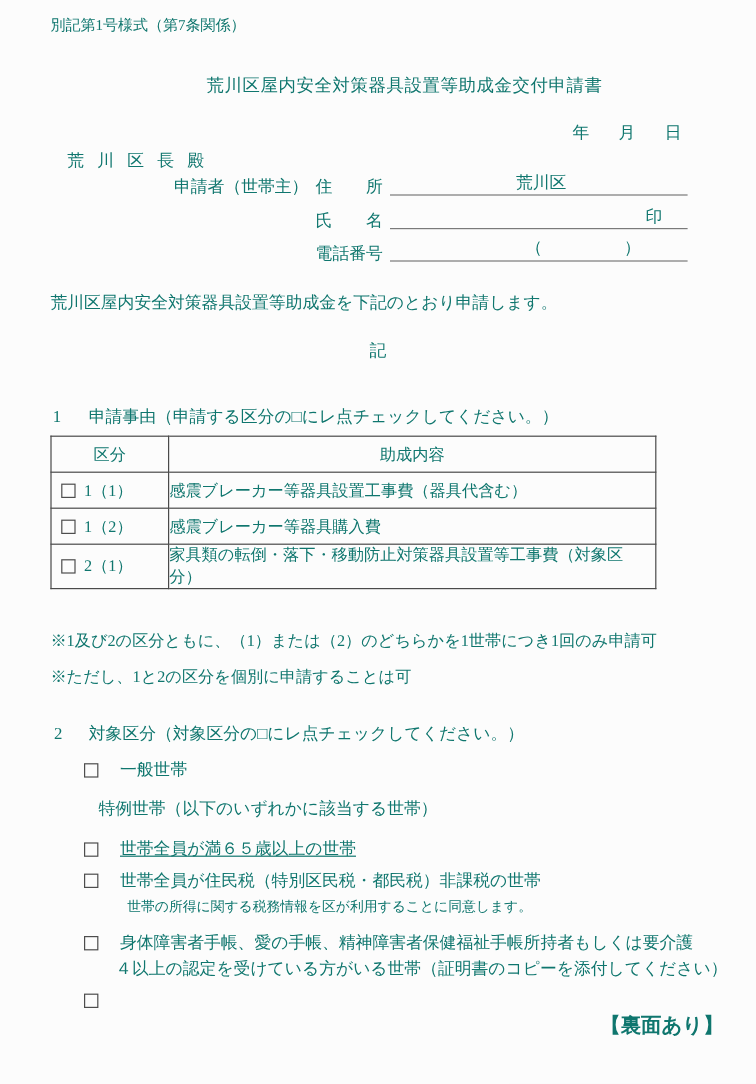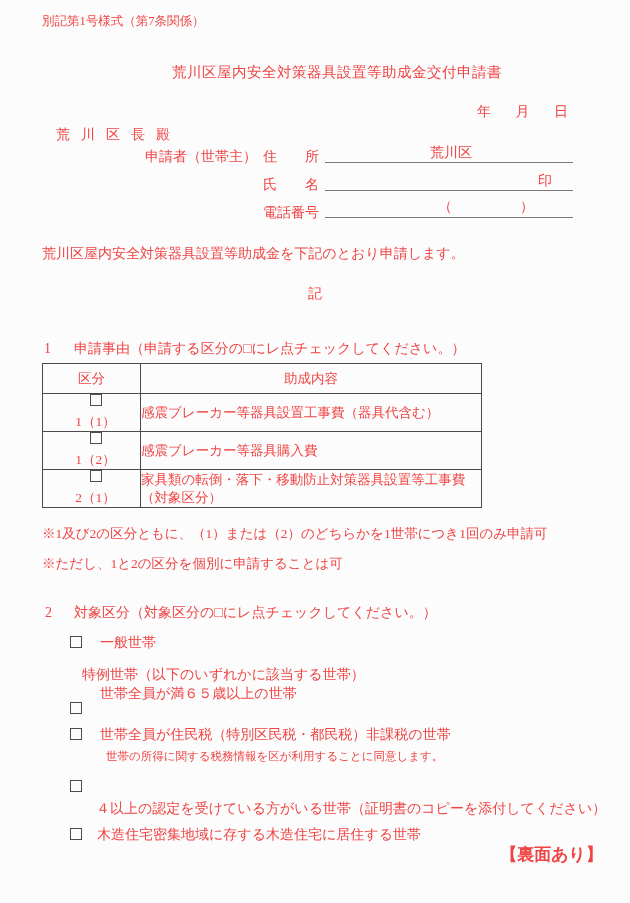--- a/index.html
+++ b/index.html
@@ -2,49 +2,49 @@
 <html lang="ja"><head>
 <meta charset="utf-8">
 <style>
   html,body{margin:0;padding:0;background:#fbfbfb;}
   *{box-sizing:border-box;}
   .page{
     position:relative;
     width:630px;height:903px;
     background:#fcfcfc;
     font-family:"Liberation Serif","DejaVu Serif",serif;
-    color:#ef4444;
+    color:#0f766e;
     overflow:hidden;
   }
   .abs{position:absolute;line-height:1.25;white-space:nowrap;}
   .fs12{font-size:12.5px;}
   .fs14{font-size:14px;}
   .title{font-size:14.5px;letter-spacing:0.5px;margin-left:22px;}
   .center{left:0;width:100%;text-align:center;}
   .spread{letter-spacing:11px;}
   .date-row{display:flex;justify-content:space-between;}
   .uline{
     position:absolute;
     border-bottom:1px solid #7a7a7a;
     display:flex;align-items:flex-end;
   }
   .cb{
     display:inline-block;width:12px;height:12px;
     border:1px solid #4d4d4d;background:transparent;
     flex:0 0 auto;
   }
   table.cat-table{
-    position:absolute;left:42px;top:363px;width:440px;
+    position:absolute;left:42px;top:363px;width:505px;
     border-collapse:collapse;font-size:13.5px;
   }
   table.cat-table td,table.cat-table th{
     border:1px solid #4a4a4a;
     font-weight:normal;padding:0;height:30px;
   }
-  .cat-cell{display:flex;align-items:center;gap:7px;padding-left:8px;flex-direction:column;}
+  .cat-cell{display:flex;align-items:center;gap:7px;padding-left:8px;}
   .content-cell{padding-left:8px;}
   .th-center{text-align:center;}
   .note{font-size:13.5px;text-underline-offset:3px;}
   .small-note{font-size:11.5px;}
   .footer{
     font-family:Liberation Sans, sans-serif;
     font-weight:700;font-size:17px;
   }
   .paren{position:absolute;bottom:1px;font-size:14px;}
 </style>
@@ -135,27 +135,27 @@
 
   <div class="abs fs14" style="left:45px;top:604px;">2</div>
   <div class="abs fs14" style="left:74px;top:604px;text-align:center;">対象区分（対象区分の□にレ点チェックしてください。）</div>
 
   <span class="cb abs" style="left:70px;top:636px;"></span>
   <div class="abs fs14" style="left:100px;top:634px;">一般世帯</div>
 
   <div class="abs fs14" style="left:58px;top:666px;margin-left:24px;">特例世帯（以下のいずれかに該当する世帯）</div>
 
   <span class="cb abs" style="left:70px;top:702px;"></span>
-  <div class="abs fs14" style="left:100px;top:685px;">世帯全員が満６５歳以上の世帯</div>
+  <div class="abs fs14" style="left:100px;top:700px;text-decoration:underline;">世帯全員が満６５歳以上の世帯</div>
 
   <span class="cb abs" style="left:70px;top:728px;"></span>
   <div class="abs fs14" style="left:100px;top:726px;">世帯全員が住民税（特別区民税・都民税）非課税の世帯</div>
   <div class="abs small-note" style="left:106px;top:749px;text-align:center;">世帯の所得に関する税務情報を区が利用することに同意します。</div>
 
   <span class="cb abs" style="left:70px;top:780px;"></span>
+  <div class="abs fs14" style="left:100px;top:778px;">身体障害者手帳、愛の手帳、精神障害者保健福祉手帳所持者もしくは要介護</div>
   <div class="abs fs14" style="left:96px;top:800px;">４以上の認定を受けている方がいる世帯（証明書のコピーを添付してください）</div>
 
   <span class="cb abs" style="left:70px;top:828px;"></span>
-  <div class="abs fs14" style="left:97px;top:826px;">木造住宅密集地域に存する木造住宅に居住する世帯</div>
 
   <div class="abs footer" style="right:27px;top:844px;">【裏面あり】</div>
 
 </div>
 
 </body></html>

